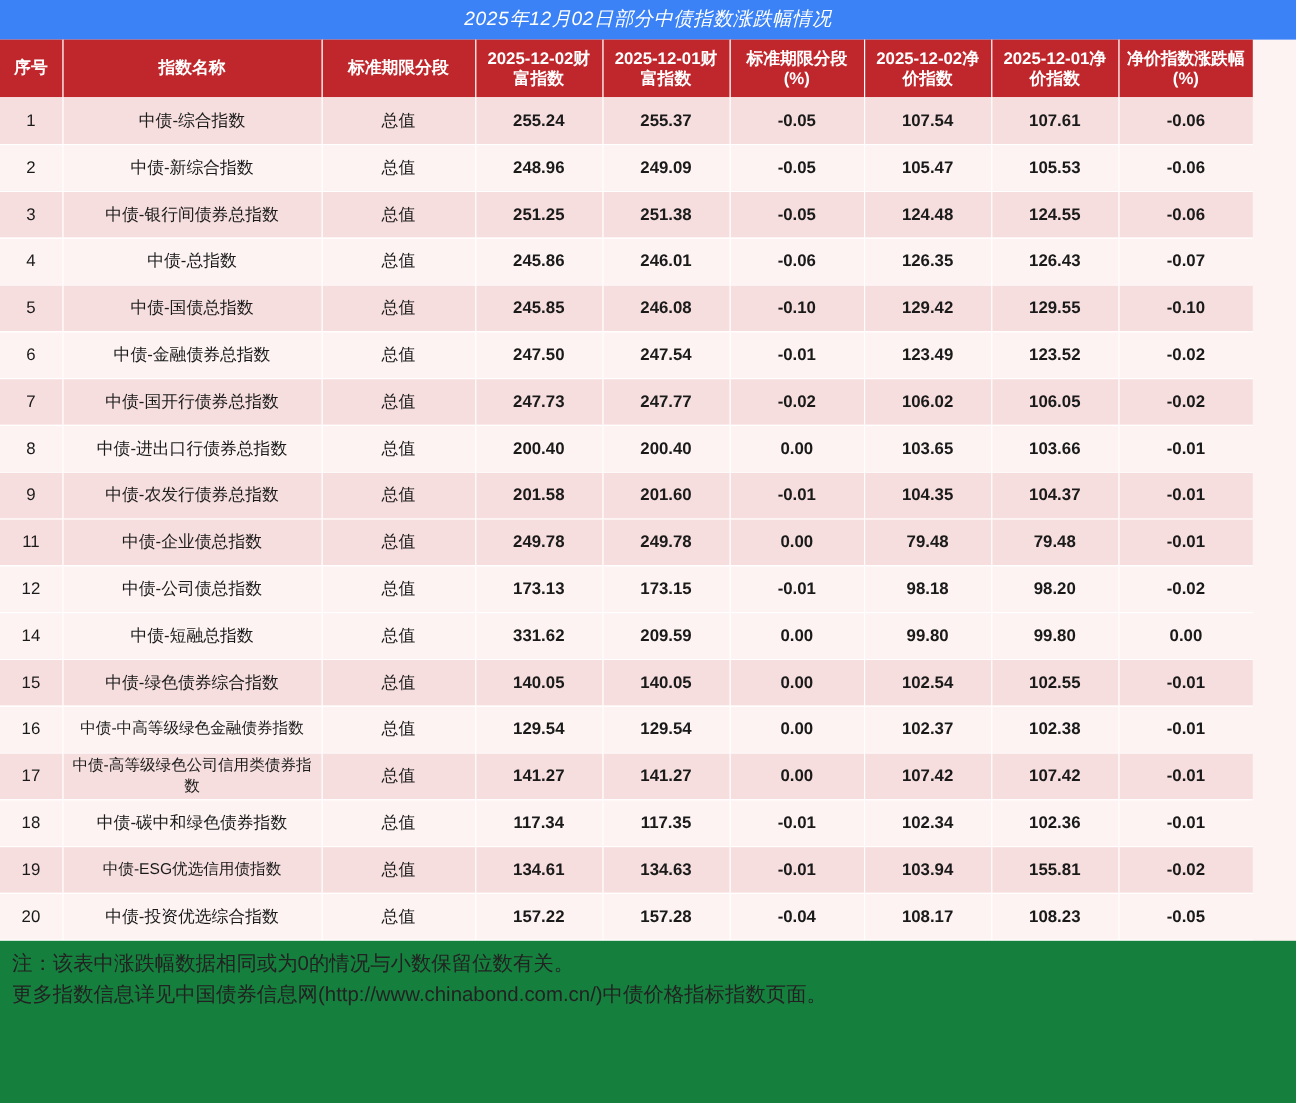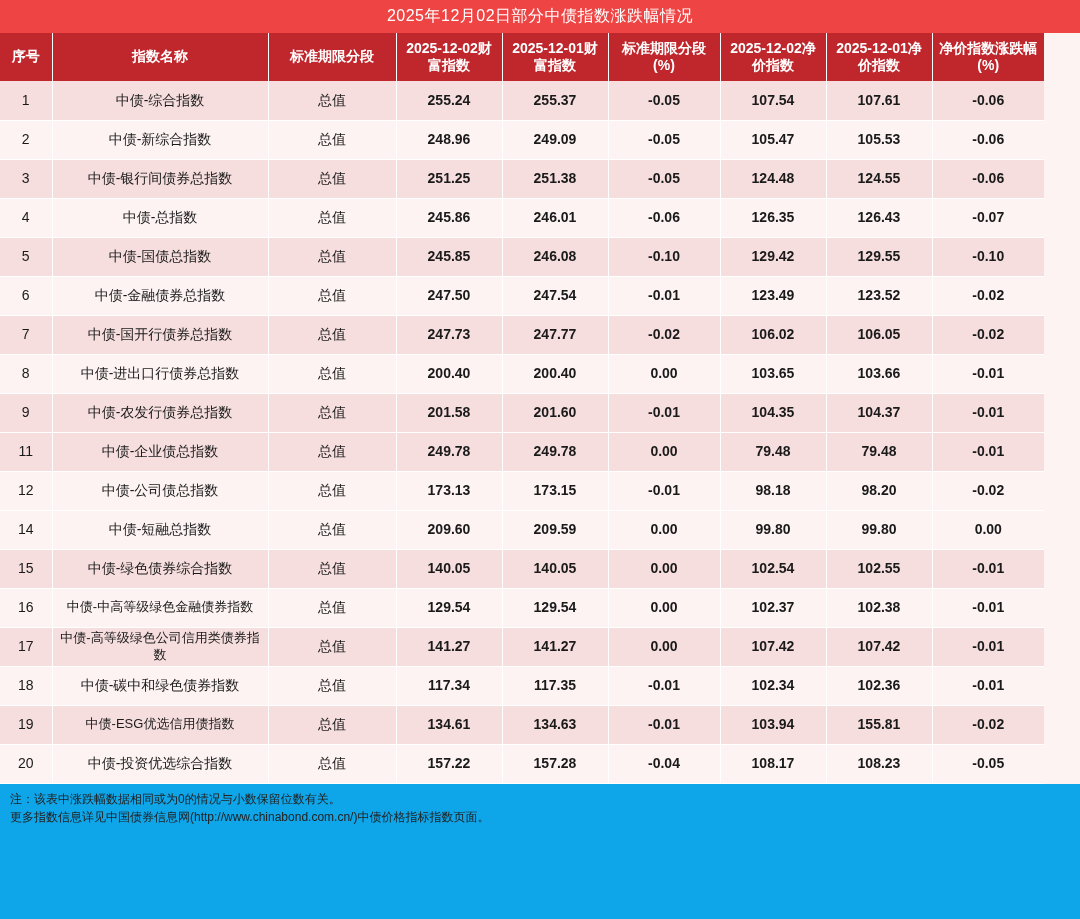--- a/index.html
+++ b/index.html
@@ -16,27 +16,28 @@
   .sheet {
     width: 1080px;
     height: 919px;
     box-sizing: border-box;
     background: #fdf3f3;
     display: flex;
     flex-direction: column;
   }
   .title-bar {
     height: 33px;
-    background: #ef4444;
+    background: #3b82f6;
     color: #ffffff;
     font-size: 16px;
     display: flex;
     align-items: center;
     justify-content: center;
     letter-spacing: .5px;
+    font-style: italic;
   }
   table.data {
     border-collapse: collapse;
     width: 880px;
     table-layout: fixed;
   }
   table.data th {
     background: #c0272d;
     color: #ffffff;
     font-size: 14px;
@@ -66,24 +67,24 @@
   tr.even td { background: #f7dede; }
   tr.odd td  { background: #fdf3f3; }
   td.num { font-weight: bold; }
   td.chg { font-weight: bold; }
   td.neg { color: #e8352b; }
   td.zero { color: #1a1a1a; }
   td.name { font-size: 14px; }
   td.name.small { font-size: 13px; }
   .footer {
     padding: 6px 10px 0 10px;
-    font-size: 12px;
+    font-size: 17px;
     color: #222222;
     line-height: 1.55;
-    background: #0ea5e9;
+    background: #15803d;
     flex: 1;
   }
   .footer div { white-space: nowrap; }
   .col-seq { width: 52px; }
   .col-name { width: 216px; }
   .col-term { width: 128px; }
   .col-num { width: 106px; }
   .col-chg { width: 112px; }
 </style>
 </head>
@@ -237,21 +238,21 @@
           <td class="num">173.15</td>
           <td class="chg neg">-0.01</td>
           <td class="num">98.18</td>
           <td class="num">98.20</td>
           <td class="chg neg">-0.02</td>
         </tr>
         <tr class="odd">
           <td class="">14</td>
           <td class="name">中债-短融总指数</td>
           <td class="">总值</td>
-          <td class="num">209.60</td>
+          <td class="num">331.62</td>
           <td class="num">209.59</td>
           <td class="chg zero">0.00</td>
           <td class="num">99.80</td>
           <td class="num">99.80</td>
           <td class="chg zero">0.00</td>
         </tr>
         <tr class="even">
           <td class="">15</td>
           <td class="name">中债-绿色债券综合指数</td>
           <td class="">总值</td>

